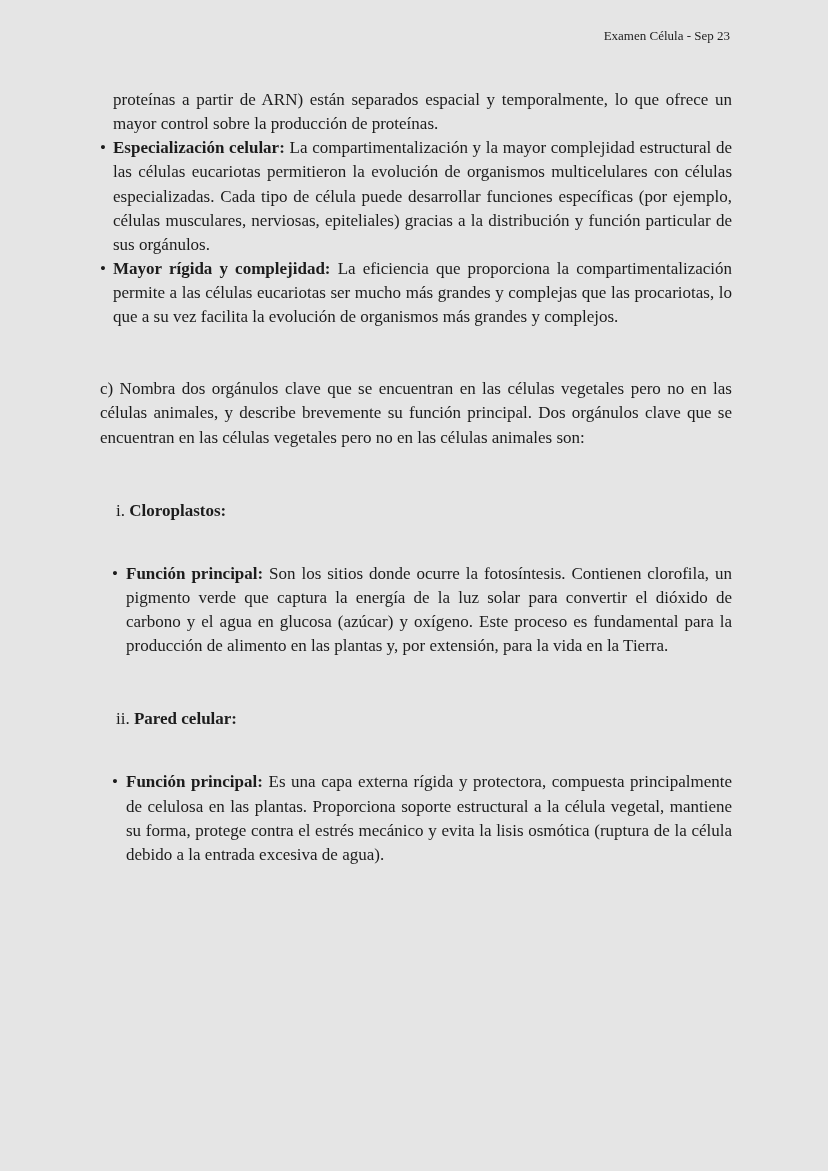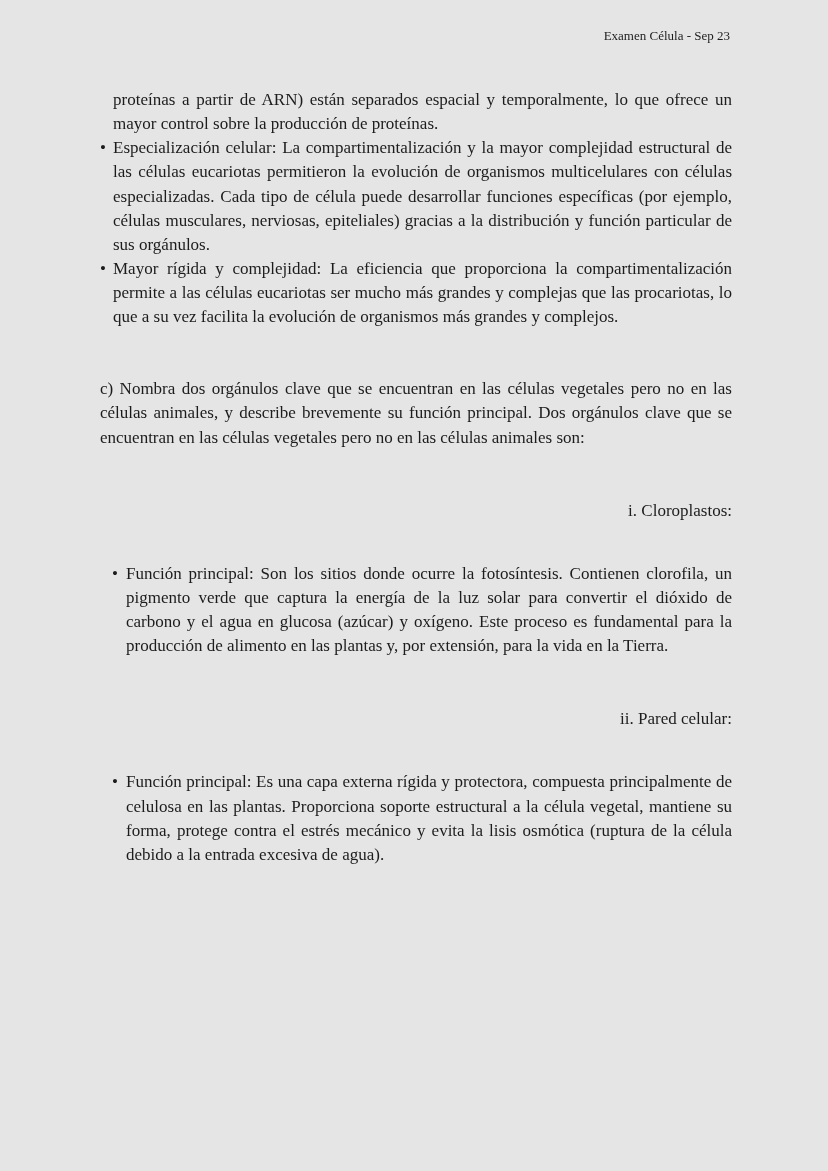--- a/index.html
+++ b/index.html
@@ -59,27 +59,27 @@
   }
   .li.sub .marker {
     width: 14px;
   }
   .section-c {
     margin-top: 48px;
   }
   .roman-heading {
     margin-top: 49px;
     margin-left: 16px;
-    text-align: right;
+    text-align: left;
   }
   .roman-bullet {
     margin-top: 39px;
   }
   b, strong {
-    font-weight: normal;
+    font-weight: bold;
   }
   .doc-footer {
     position: absolute;
     top: 1096px;
     left: 0;
     width: 100%;
     text-align: right;
     font-size: 14px;
     padding-left: 44px;
   }

